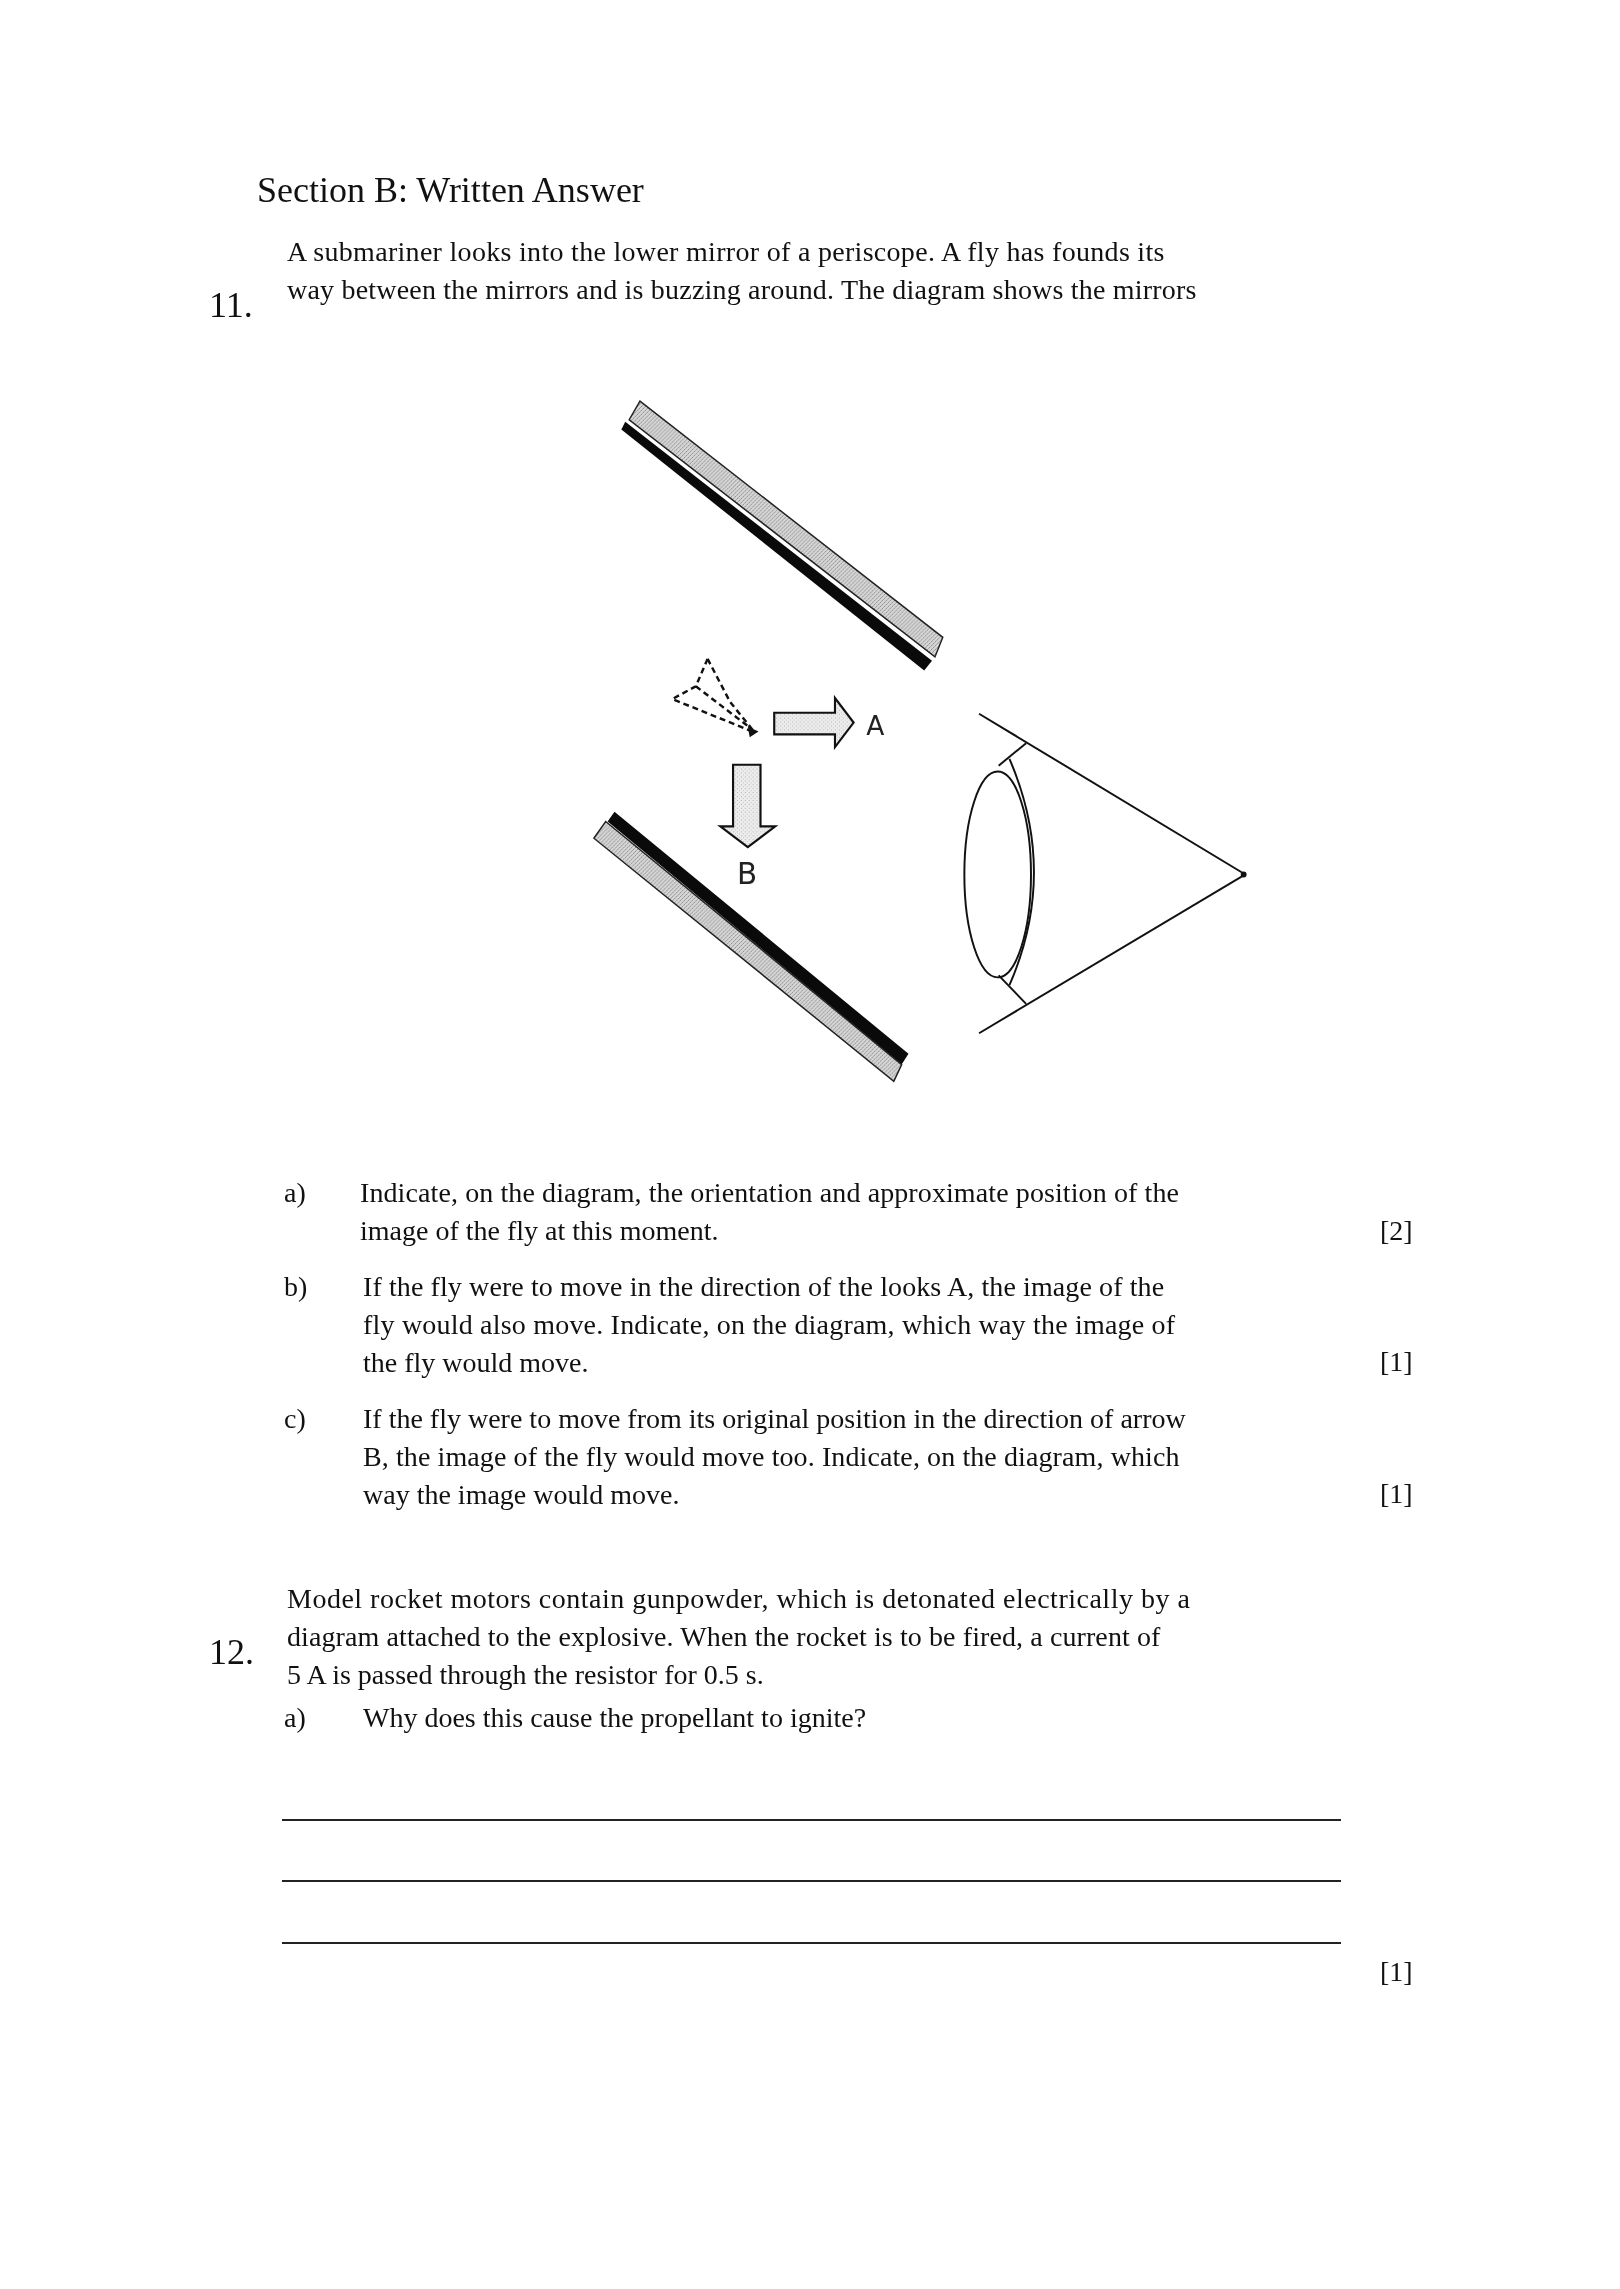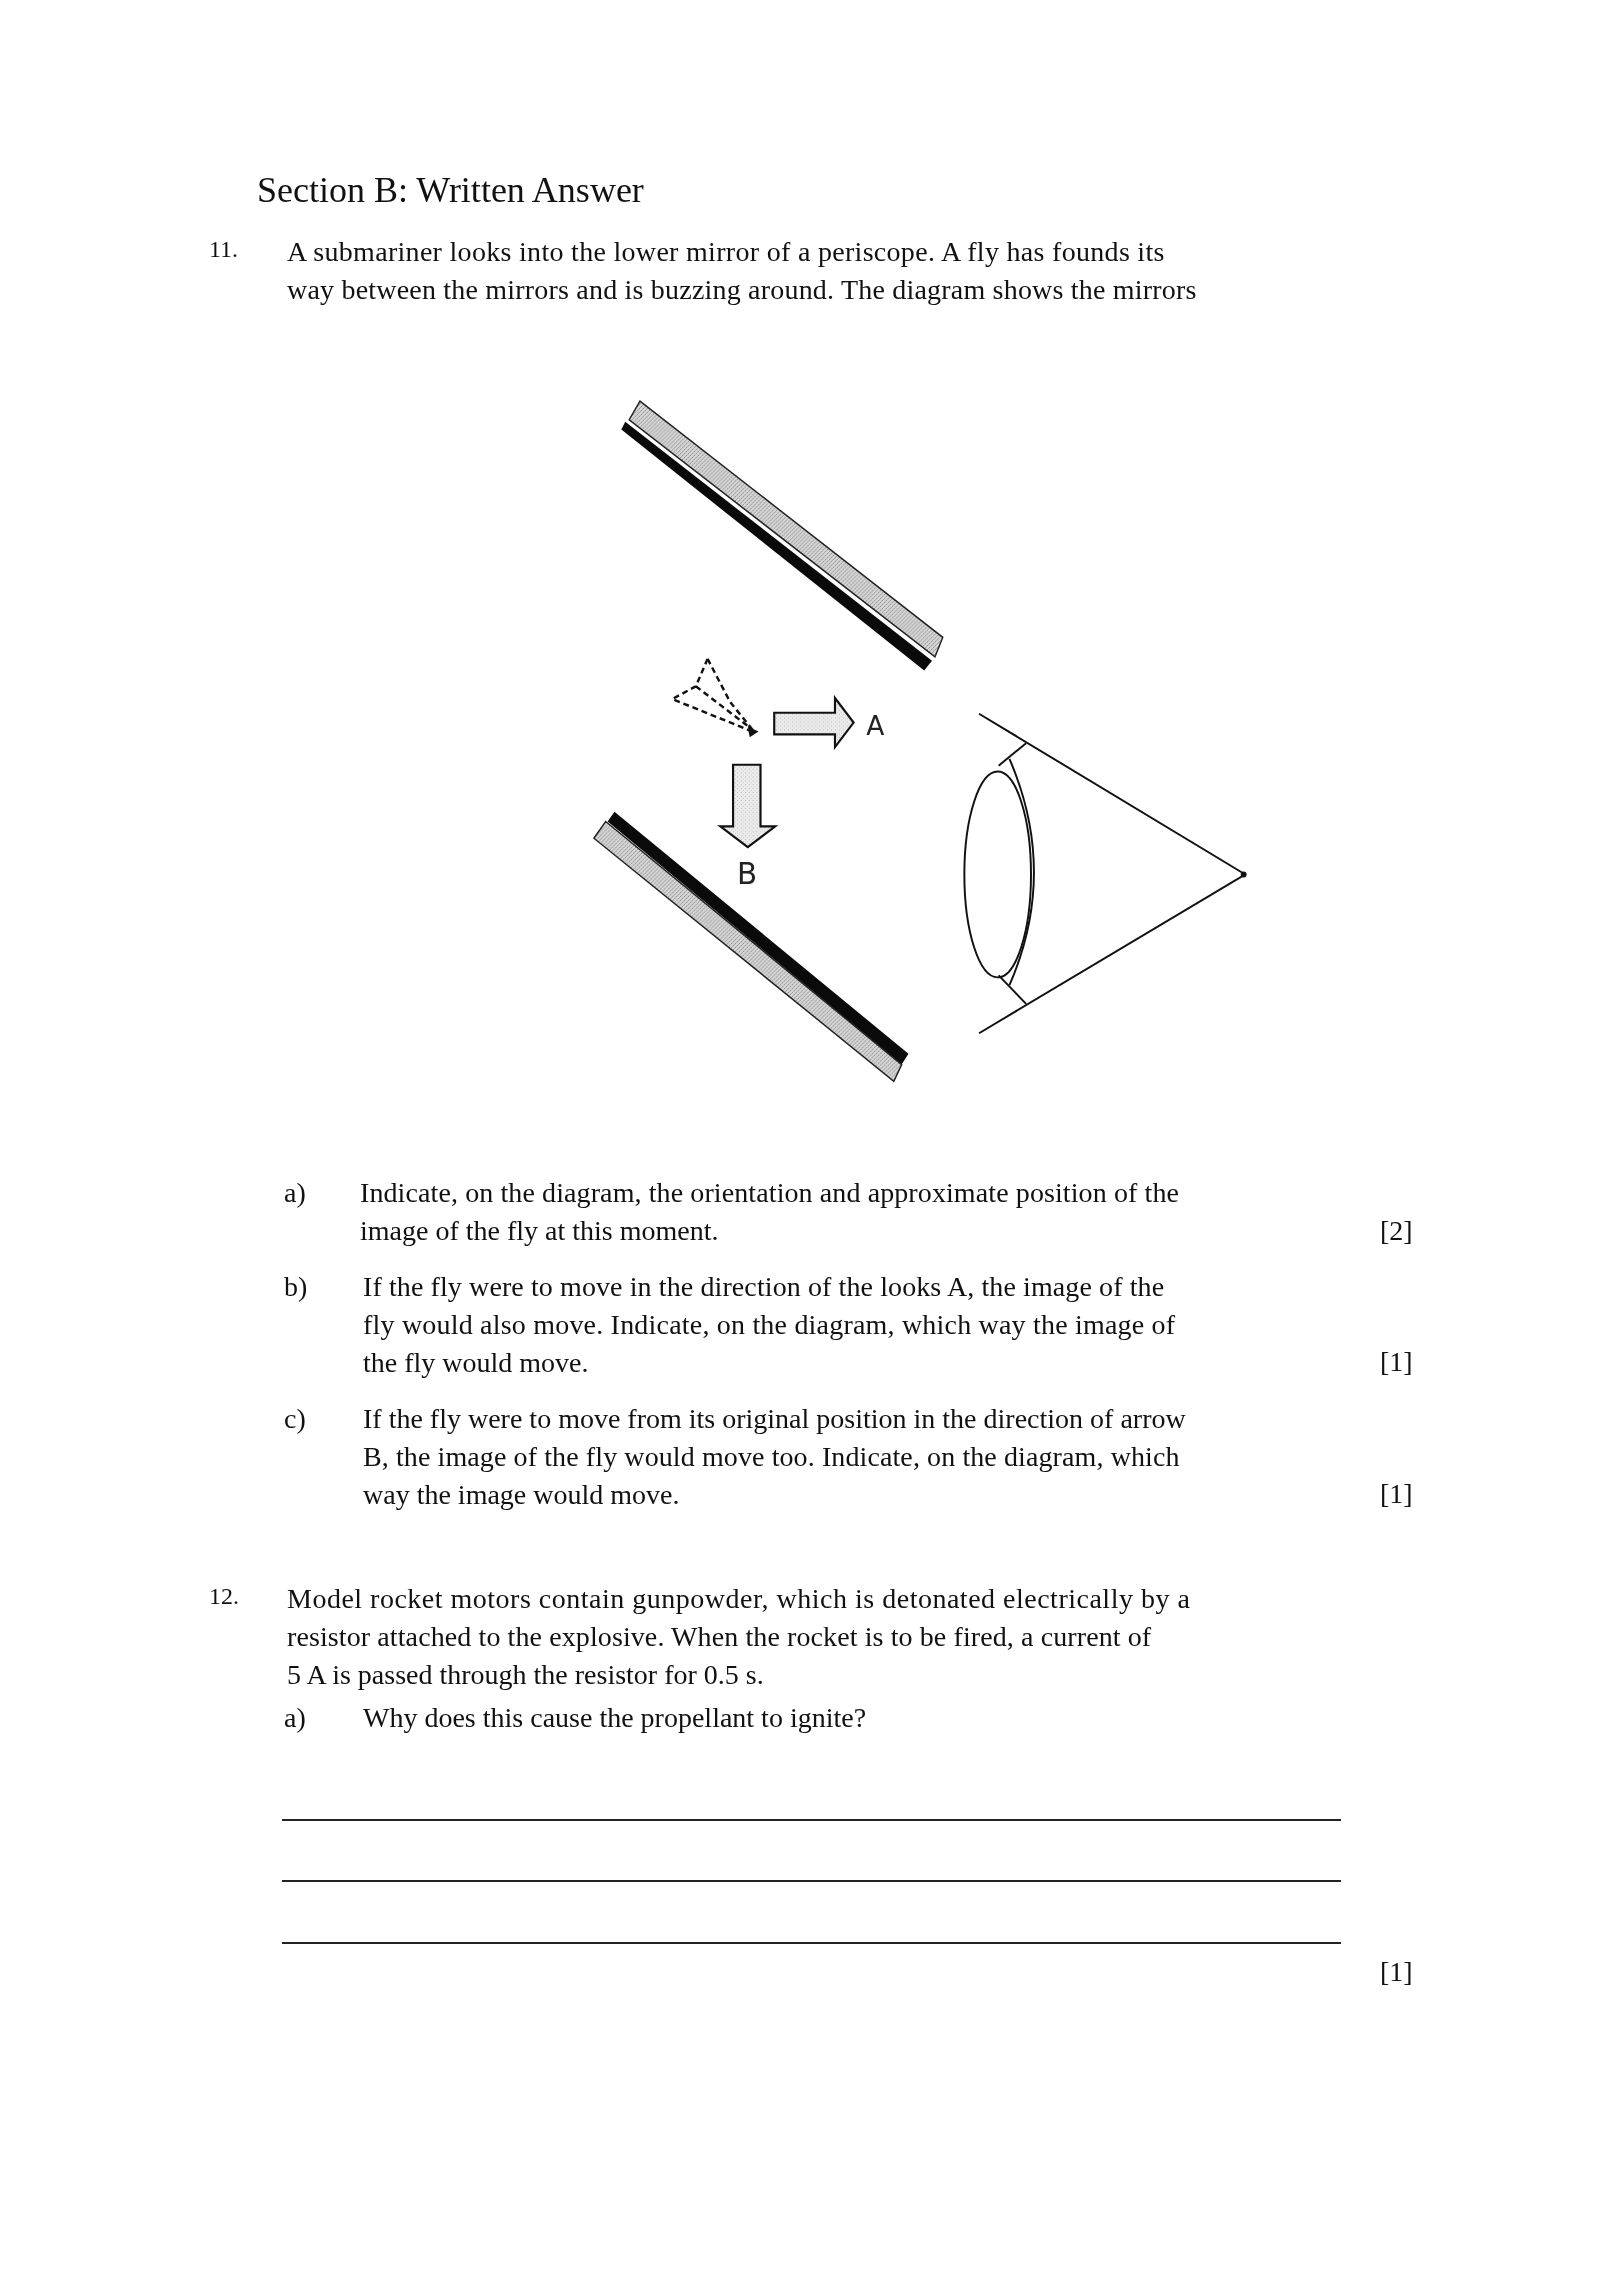--- a/index.html
+++ b/index.html
@@ -6,21 +6,21 @@
   body {
     width: 1620px; height: 2290px; position: relative; overflow: hidden;
     font-family: "Liberation Serif", "DejaVu Serif", serif;
     color: #111111;
   }
   .abs { position: absolute; }
   .section-title {
     left: 209px; top: 169px;
     font-size: 36px; font-weight: normal; letter-spacing: 0px; margin-left: 48px;
   }
-  .qnum { font-size: 24px; }
+  .qnum { font-size: 36px; margin-top: 48px; }
   .qtext { font-size: 28px; line-height: 38px; }
   .marks { font-size: 28px; }
   .answer-line {
     position: absolute; height: 0; border-top: 2px solid #222;
   }
   svg text { font-family: "DejaVu Sans", "Liberation Sans", sans-serif; }
 </style>
 </head>
 <body>
 
@@ -109,21 +109,21 @@
 <div class="abs qtext" style="left:363px; top:1400px; width:990px;">
   <div style="white-space:nowrap;">If the fly were to move from its original position in the direction of arrow</div>
   <div style="white-space:nowrap; letter-spacing:0.1px;">B, the image of the fly would move too.  Indicate, on the diagram, which</div>
   <div style="white-space:nowrap;">way the image would move.</div>
 </div>
 <div class="abs marks" style="left:1380px; top:1478px;">[1]</div>
 
 <div class="abs qnum" style="left:209px; top:1583px;">12.</div>
 <div class="abs qtext" style="left:287px; top:1580px; width:1078px;font-family:Liberation Serif, serif;">
   <div style="white-space:nowrap; letter-spacing:0.5px;">Model rocket motors contain gunpowder, which is detonated electrically by a</div>
-  <div style="white-space:nowrap; letter-spacing:0.1px;">resistor attached to the explosive.  When the rocket is to be fired, a current of</div>
+  <div style="white-space:nowrap; letter-spacing:0.1px;">diagram attached to the explosive.  When the rocket is to be fired, a current of</div>
   <div style="white-space:nowrap;">5 A is passed through the resistor for 0.5 s.</div>
 </div>
 
 <div class="abs qtext" style="left:284px; top:1699px;">a)</div>
 <div class="abs qtext" style="left:363px; top:1699px; white-space:nowrap;">Why does this cause the propellant to ignite?</div>
 
 <div class="answer-line" style="left:282px; top:1819px; width:1059px;"></div>
 <div class="answer-line" style="left:282px; top:1880px; width:1059px;"></div>
 <div class="answer-line" style="left:282px; top:1942px; width:1059px;"></div>
 

